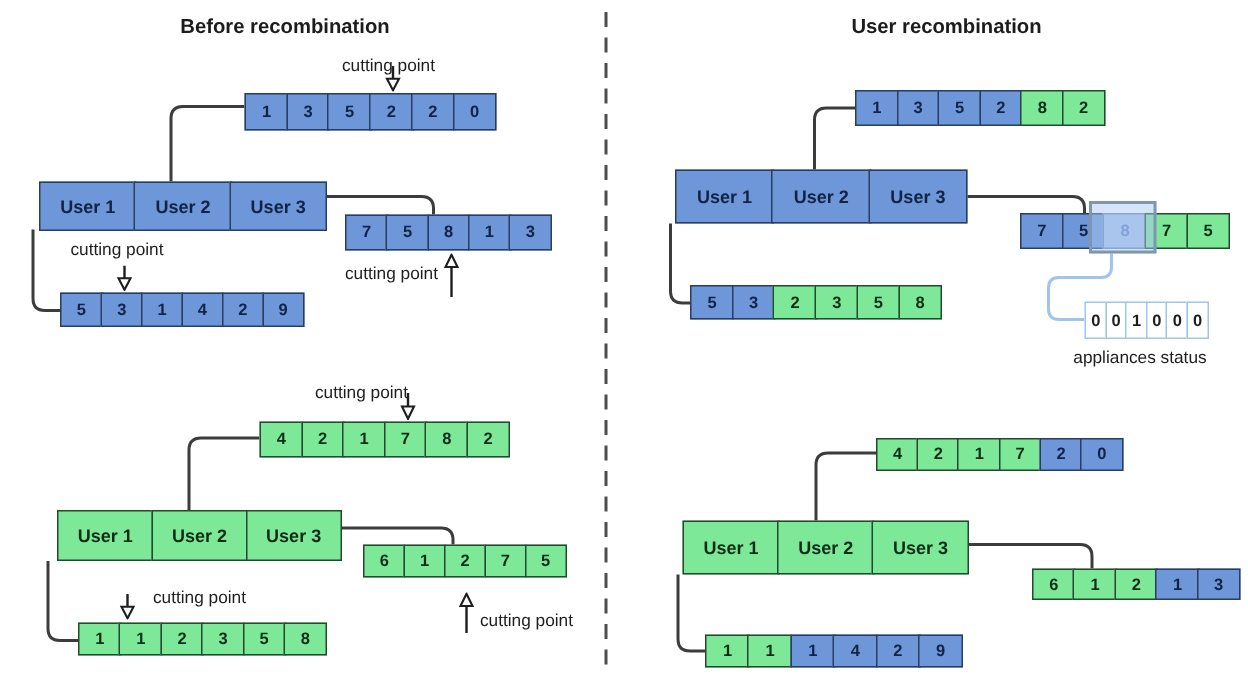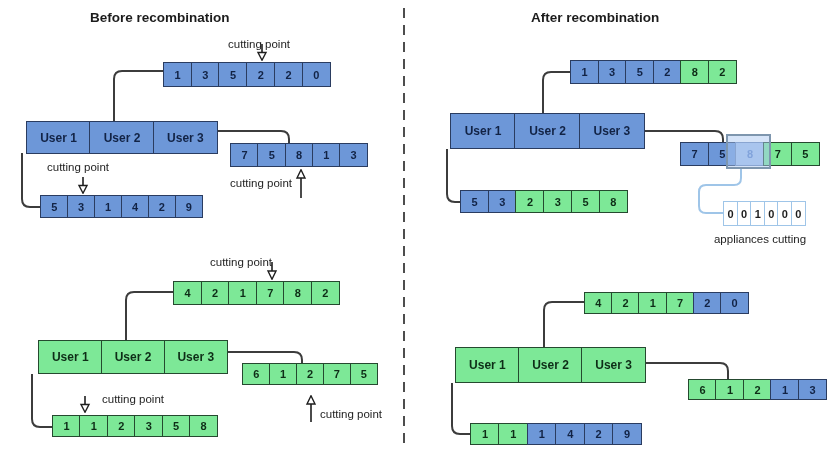--- a/index.html
+++ b/index.html
@@ -1,19 +1,19 @@
 <!DOCTYPE html>
 <html><head>
 <meta charset="utf-8">
 <style>
   * { margin:0; padding:0; box-sizing:border-box; }
   html,body { background:#ffffff; font-family:"Liberation Sans", sans-serif; }
   .canvas { position:relative; width:832px; height:457px; background:#ffffff; overflow:hidden; }
   .overlay { position:absolute; left:0; top:0; }
-  .title { position:absolute; font-size:13.5px; font-weight:700; color:#1c1c1c; }
+  .title { position:absolute; text-align:center; font-size:13.5px; font-weight:700; color:#1c1c1c; }
   .seq { position:absolute; display:flex; }
   .cell { flex:1; display:flex; align-items:center; justify-content:center;
           font-size:11px; font-weight:700; border:1.6px solid #2a3c60; margin-left:-1.6px; }
   .cell:first-child { margin-left:0; }
   .c-blue   { background:#6d97d8; border-color:#2a3c60; color:#122345; }
   .c-green  { background:#7de897; border-color:#25492f; color:#0e2d17; }
   .c-hl     { background:#a9c3ec; border-color:#6c86b4; color:#5d83c8; }
   .c-status { background:#ffffff; border-color:#9fc5e8; color:#1d1d1d; font-size:11px; }
   .users { position:absolute; display:flex; }
   .user { flex:1; display:flex; align-items:center; justify-content:center;
@@ -47,21 +47,21 @@
     <path d="M447 149 V194 Q447 202 455 202 H460" fill="none" stroke="#3c3c3c" stroke-width="2"></path>
 
     <path d="M584 302 H552 Q544 302 544 310 V347" fill="none" stroke="#3c3c3c" stroke-width="2"></path>
     <path d="M643 363 H720 Q728 363 728 371 V379" fill="none" stroke="#3c3c3c" stroke-width="2"></path>
     <path d="M452 383 V426 Q452 434 460 434 H470" fill="none" stroke="#3c3c3c" stroke-width="2"></path>
 
     <path d="M741 169 V178 Q741 185 734 185 H706 Q699 185 699 192 V206 Q699 213 706 213 H723" fill="none" stroke="#9fc5e8" stroke-width="2"></path>
   </svg>
 
   <div class="title" style="left:90px; top:10px; width:200px;">Before recombination</div>
-  <div class="title" style="left:531px; top:10px; width:200px;">After recombination</div>
+  <div class="title" style="left:531px; top:10px; width:200px;">User recombination</div>
 
   <div class="seq" style="left:163px; top:62px; width:168px; height:25px;">
       <div class="cell c-blue">1</div>
       <div class="cell c-blue">3</div>
       <div class="cell c-blue">5</div>
       <div class="cell c-blue">2</div>
       <div class="cell c-blue">2</div>
       <div class="cell c-blue">0</div>
     </div>
   <div class="users" style="left:10px; top:121px; width:208px; height:33px;">
@@ -182,21 +182,21 @@
   <div class="hlbox" style="left:726px; top:134px; width:45px; height:35px;"></div>
 
   <div class="seq" style="left:723px; top:201px; width:83px; height:25px;">
       <div class="cell c-status">0</div>
       <div class="cell c-status">0</div>
       <div class="cell c-status">1</div>
       <div class="cell c-status">0</div>
       <div class="cell c-status">0</div>
       <div class="cell c-status">0</div>
     </div>
-  <div class="status-label" style="left:695px; top:233px; width:130px;">appliances cutting</div>
+  <div class="status-label" style="left:695px; top:233px; width:130px;">appliances status</div>
 
   <div class="seq" style="left:584px; top:292px; width:165px; height:22px;">
       <div class="cell c-green">4</div>
       <div class="cell c-green">2</div>
       <div class="cell c-green">1</div>
       <div class="cell c-green">7</div>
       <div class="cell c-blue">2</div>
       <div class="cell c-blue">0</div>
     </div>
   <div class="users" style="left:439px; top:347px; width:207px; height:36px;">

